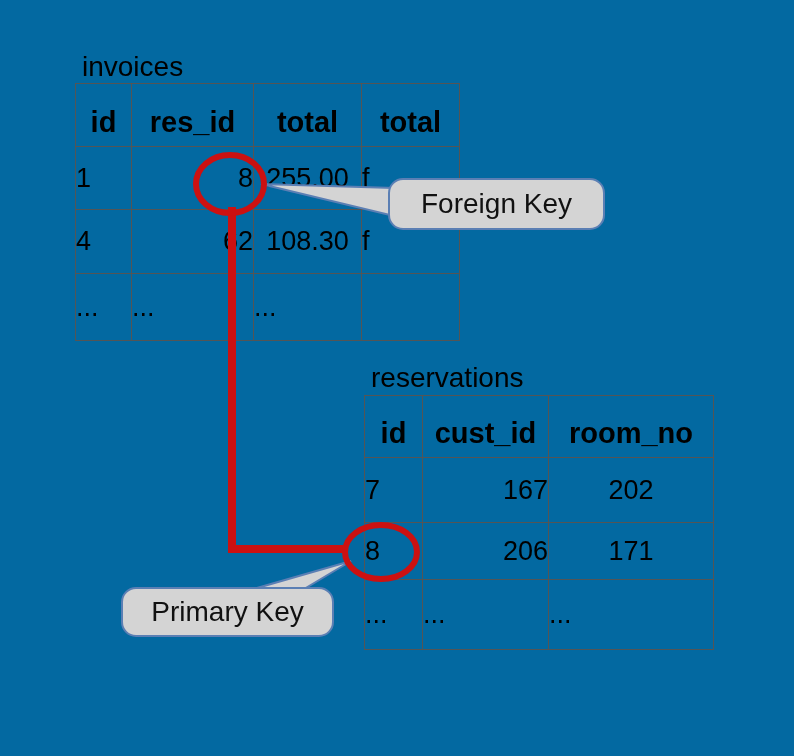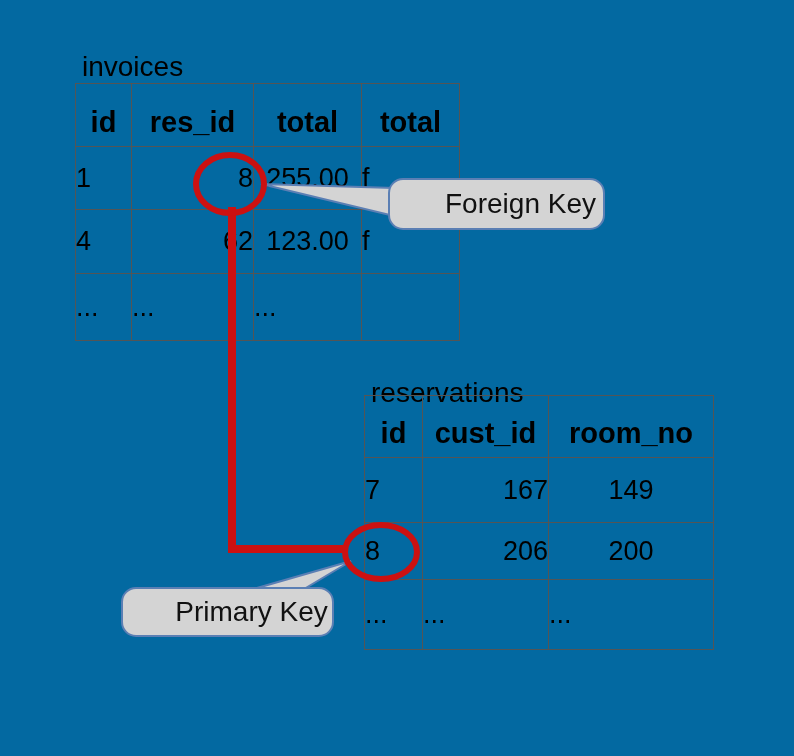--- a/index.html
+++ b/index.html
@@ -12,21 +12,21 @@
     font-family: "Liberation Sans", sans-serif;
     color: #000000;
   }
   .table-title {
     position: absolute;
     font-size: 28px;
     line-height: 1;
     white-space: nowrap;
   }
   #invoices-title { left: 82px; top: 53px; }
-  #reservations-title { left: 371px; top: 364px; margin-top: 15px; }
+  #reservations-title { left: 371px; top: 364px; }
 
   table.dbtable {
     position: absolute;
     border-collapse: collapse;
     table-layout: fixed;
   }
   #invoices-table { left: 75px; top: 83px; width: 384px; }
   #reservations-table { left: 364px; top: 395px; width: 349px; }
 
   table.dbtable th, table.dbtable td {
@@ -60,21 +60,20 @@
   }
   .callout-label {
     position: absolute;
     display: flex;
     align-items: center;
     justify-content: center;
     font-size: 28px;
     line-height: 1;
     color: #111111;
     white-space: nowrap;
-    margin-left: 24px;
   }
   #fk-label { left: 389px; top: 179px; width: 215px; height: 50px; }
   #pk-label { left: 122px; top: 588px; width: 211px; height: 48px; }
 </style>
 </head>
 <body>
 
 <div class="canvas">
 
   <div class="table-title" id="invoices-title">invoices</div>
@@ -95,21 +94,21 @@
     </tr>
     <tr style="height:63px">
       <td class="al">1</td>
       <td class="ar">8</td>
       <td class="ac">255.00</td>
       <td class="al">f</td>
     </tr>
     <tr style="height:64px">
       <td class="al">4</td>
       <td class="ar">62</td>
-      <td class="ac">123.00</td>
+      <td class="ac">108.30</td>
       <td class="al">f</td>
     </tr>
     <tr style="height:67px">
       <td class="al">...</td>
       <td class="al">...</td>
       <td class="al">...</td>
       <td class="al"></td>
     </tr>
   </tbody>
     </table>
@@ -124,26 +123,26 @@
     </colgroup>
     <tbody>
         <tr style="height:62px">
       <th>id</th>
       <th>cust_id</th>
       <th>room_no</th>
     </tr>
     <tr style="height:65px">
       <td class="al">7</td>
       <td class="ar">167</td>
-      <td class="ac">149</td>
+      <td class="ac">202</td>
     </tr>
     <tr style="height:57px">
       <td class="al">8</td>
       <td class="ar">206</td>
-      <td class="ac">200</td>
+      <td class="ac">171</td>
     </tr>
     <tr style="height:70px">
       <td class="al">...</td>
       <td class="al">...</td>
       <td class="al">...</td>
     </tr>
   </tbody>
     </table>
 
   <svg class="overlay" viewBox="0 0 794 756">

